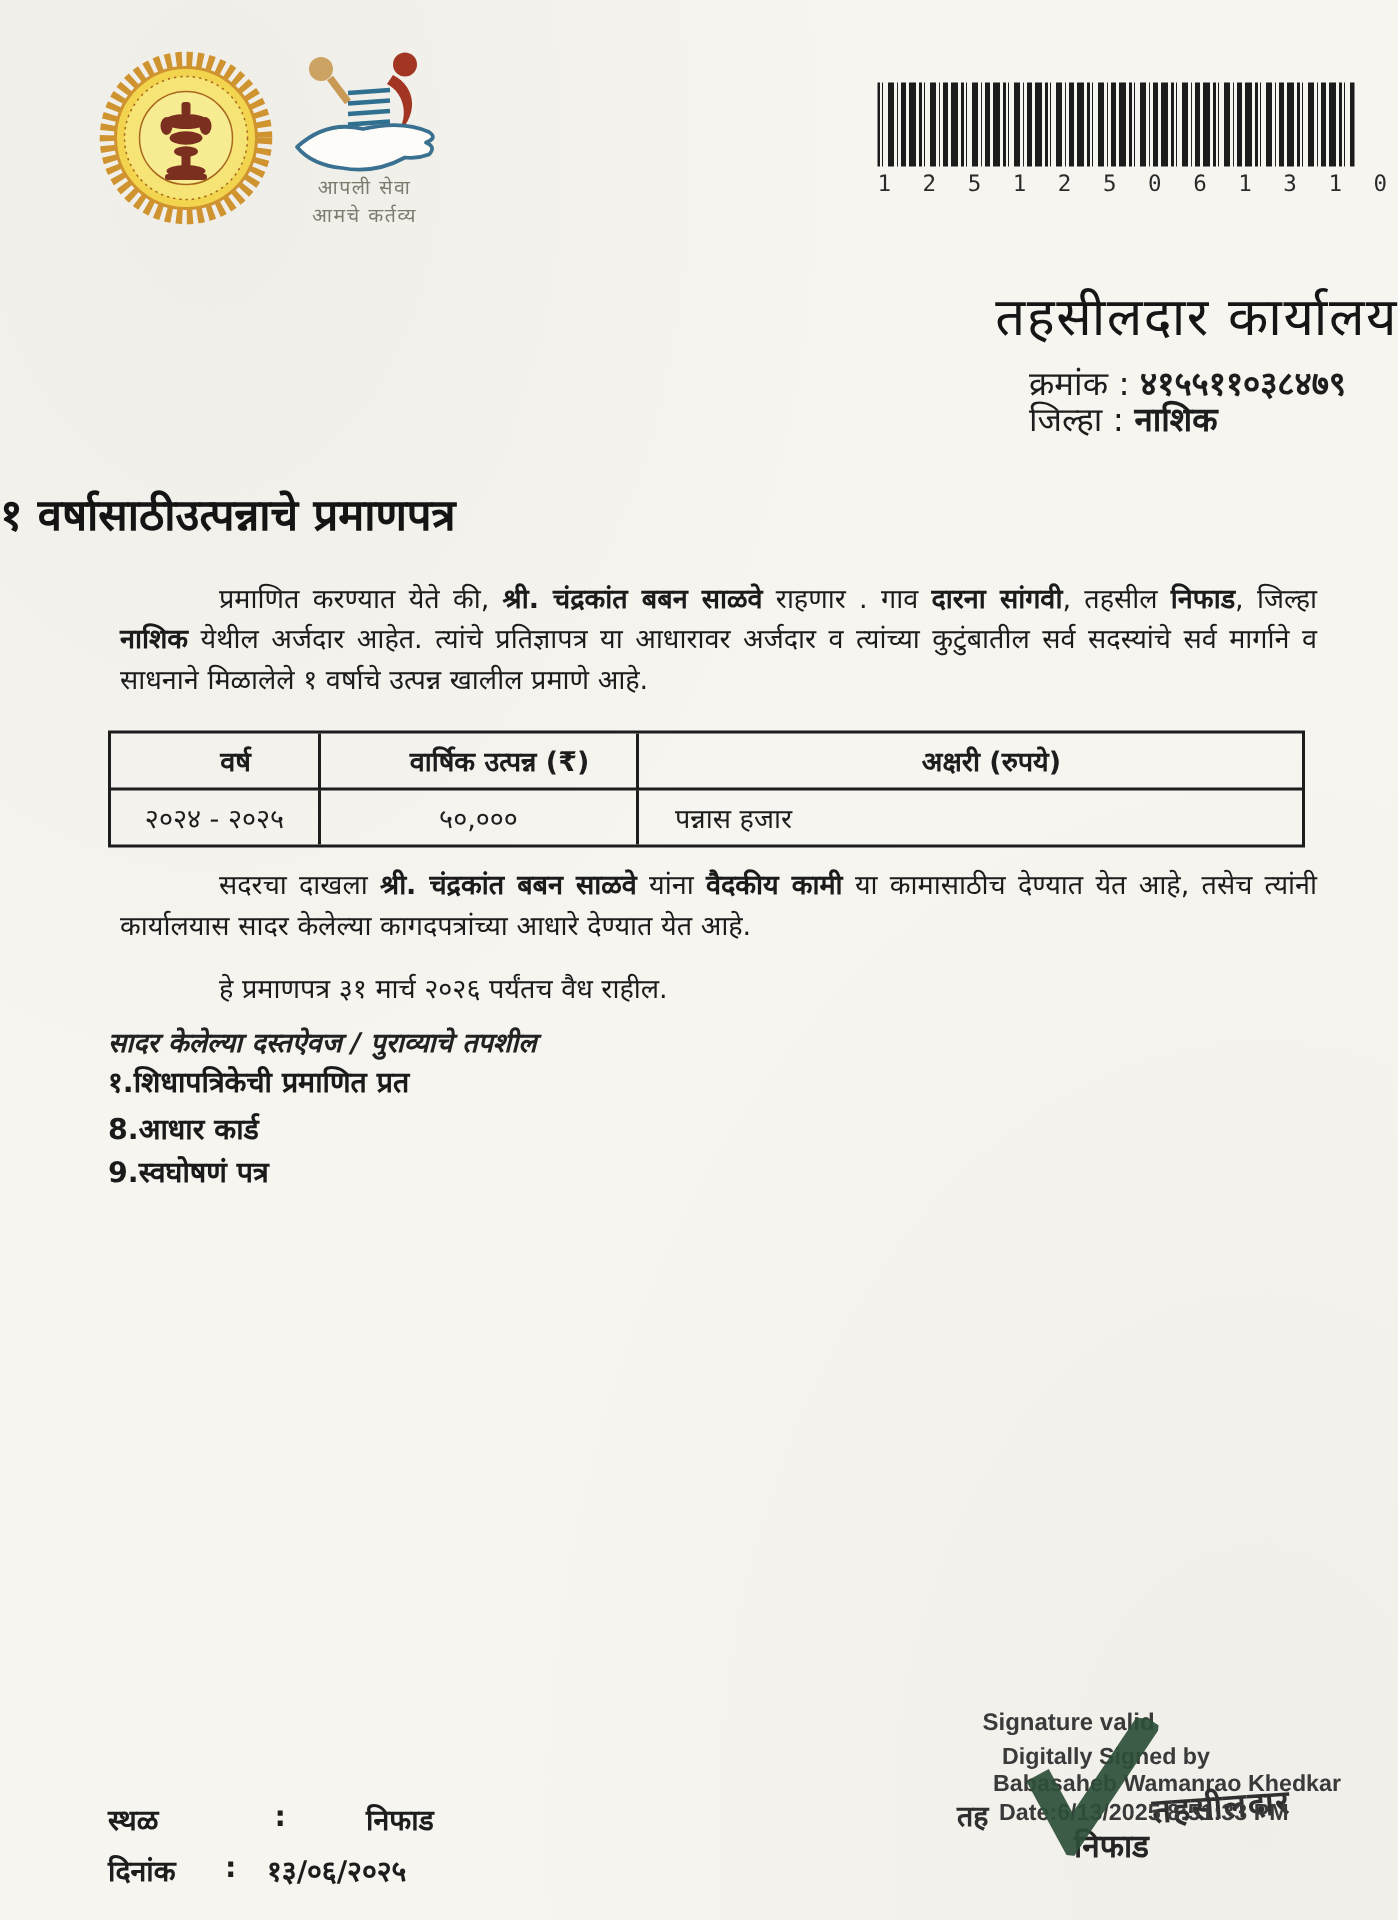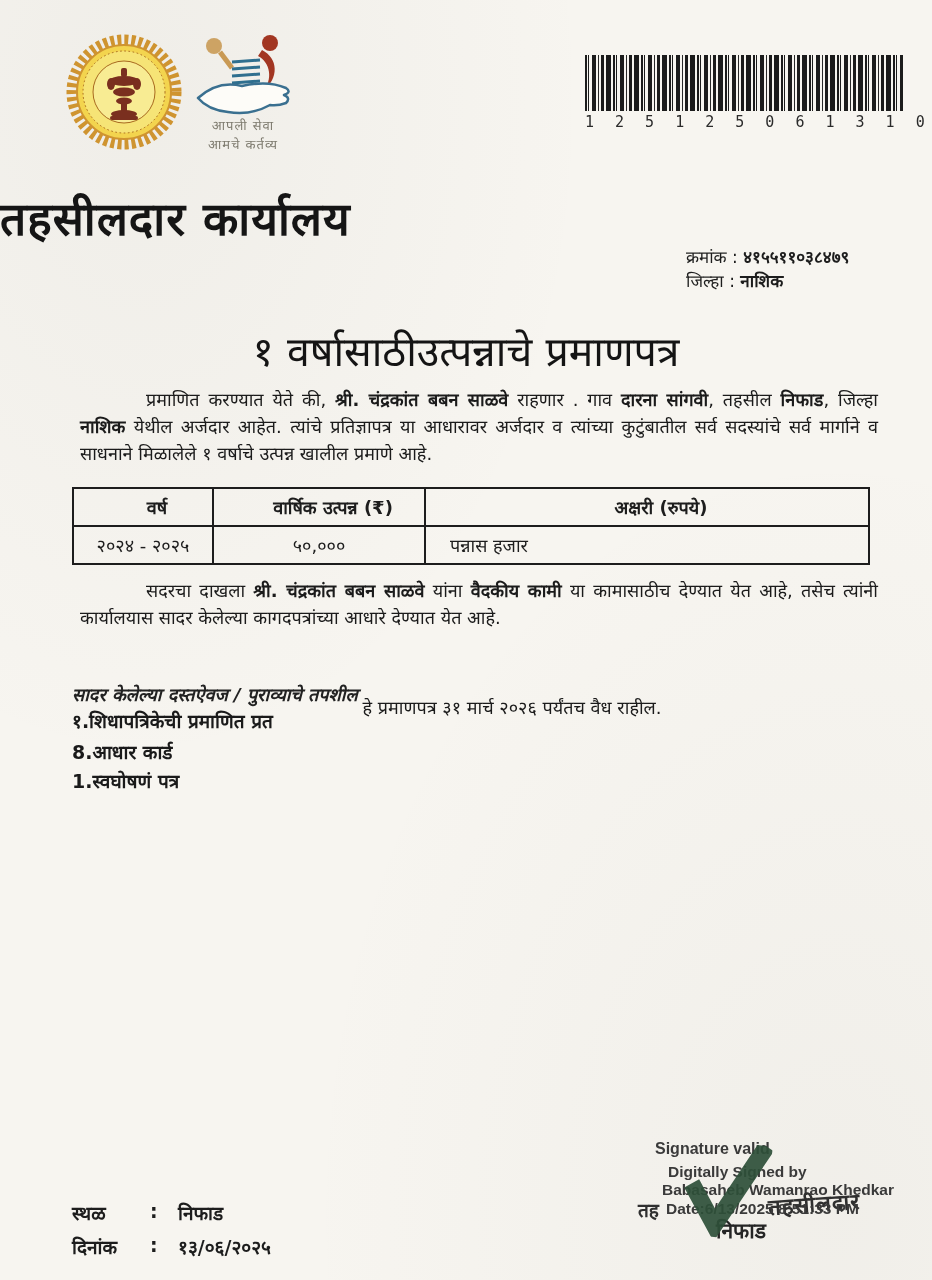--- a/index.html
+++ b/index.html
@@ -34,35 +34,35 @@
       #1c1c1c 7px 11px, rgba(0,0,0,0) 11px 13px,
       #2a2a2a 13px 14px, rgba(0,0,0,0) 14px 16px,
       #1c1c1c 16px 19px, rgba(0,0,0,0) 19px 21px,
       #1c1c1c 21px 26px, rgba(0,0,0,0) 26px 28px);
     filter:blur(0.3px);
   }
   .barcode-digits { left:585px; top:113px; width:318px; text-align:center;
     font-family:"DejaVu Sans Mono", monospace; font-size:15px;
     letter-spacing:6px; color:#2b2b2b; white-space:nowrap; }
 
-  .office-title { left:0; top:186px; width:100%; text-align:left;
-    font-size:46px; font-weight:700; letter-spacing:1px; color:#151515; }
+  .office-title { left:0; top:186px; width:100%; text-align:right;
+    font-size:35px; font-weight:400; letter-spacing:1px; color:#151515; }
 
-  .serial-block { left:686px; top:245px; font-size:17px; line-height:24px; }
+  .serial-block { left:686px; top:245px; font-size:22px; line-height:24px; }
   .serial-block .lbl { font-weight:500; }
   .serial-block .val { font-weight:700; }
 
-  .cert-title { left:0; top:322px; width:100%; text-align:center;
-    font-size:41px; font-weight:400; color:#141414; }
+  .cert-title { left:0; top:322px; width:100%; 
+    font-size:29px; font-weight:700; color:#141414; }
 
   .para { left:80px; width:798px; font-size:18px; line-height:27px;
     text-align:justify; color:#1b1b1b; }
   .intro { top:386px; text-indent:66px; }
   .purpose { top:577px; text-indent:66px; }
-  .validity { top:646px; padding-left:66px; text-align:center;margin-top:48px; }
+  .validity { top:646px; padding-left:66px; text-align:left; }
 
   
   .income-table { left:72px; top:487px; width:798px;
     display:grid; grid-template-columns:140px 212px 1fr;
     border:2.5px solid #1d1d1d; }
   .income-table .cell { border-right:2px solid #1d1d1d;
     display:flex; align-items:center; justify-content:center;
     font-size:18px; padding:6px 4px; }
   .income-table .cell:nth-child(3n) { border-right:none; }
   .income-table .hdr { font-weight:700; border-bottom:2.5px solid #1d1d1d; height:38px;padding-left:32px; }
@@ -159,34 +159,34 @@
     <div class="cell data left">पन्नास हजार</div>
   </div>
 
   <p class="abs para purpose"><span>सदरचा दाखला </span><span class="b">श्री. चंद्रकांत बबन साळवे</span><span> यांना </span><span class="b">वैदकीय कामी</span><span> या कामासाठीच देण्यात येत आहे, तसेच त्यांनी कार्यालयास सादर केलेल्या कागदपत्रांच्या आधारे देण्यात येत आहे.</span></p>
 
   <p class="abs para validity">हे प्रमाणपत्र ३१ मार्च २०२६ पर्यंतच वैध राहील.</p>
 
   <div class="abs docs-heading">सादर केलेल्या दस्तऐवज / पुराव्याचे तपशील</div>
   <div class="abs doc-item" style="top:708px;">१.शिधापत्रिकेची प्रमाणित प्रत</div>
   <div class="abs doc-item" style="top:739px;">8.आधार कार्ड</div>
-  <div class="abs doc-item" style="top:768px;">1.स्वघोषणं पत्र</div>
+  <div class="abs doc-item" style="top:768px;">9.स्वघोषणं पत्र</div>
 
   <div class="abs sig-en sig-valid">Signature valid</div>
   <div class="abs sig-en sig-line1">Digitally Signed by</div>
   <div class="abs sig-en sig-line2">Babasaheb Wamanrao Khedkar</div>
   <div class="abs stamp-th">तह</div>
   <div class="abs stamp-title">तहसीलदार</div>
   <div class="abs sig-en sig-line3" style="left:666px;">Date:6/13/2025 8:51:33 PM</div>
   <div class="abs stamp-place">निफाड</div>
   <svg class="abs check-icon" viewBox="0 0 84 96">
     <path d="M12 52 L34 84 L74 8" fill="none" stroke="#2e4f38" stroke-width="17" stroke-linecap="square" opacity="0.92"></path>
   </svg>
 
-  <div class="abs footer-row" style="top:1200px;">
+  <div class="abs footer-row" style="top:1200px;gap:33px;">
     <span class="lbl">स्थळ</span>
     <span class="sep">:</span>
     <span class="val">निफाड</span>
   </div>
   <div class="abs footer-row" style="top:1234px;">
     <span class="lbl">दिनांक</span>
     <span class="sep">:</span>
     <span class="val">१३/०६/२०२५</span>
   </div>
 

